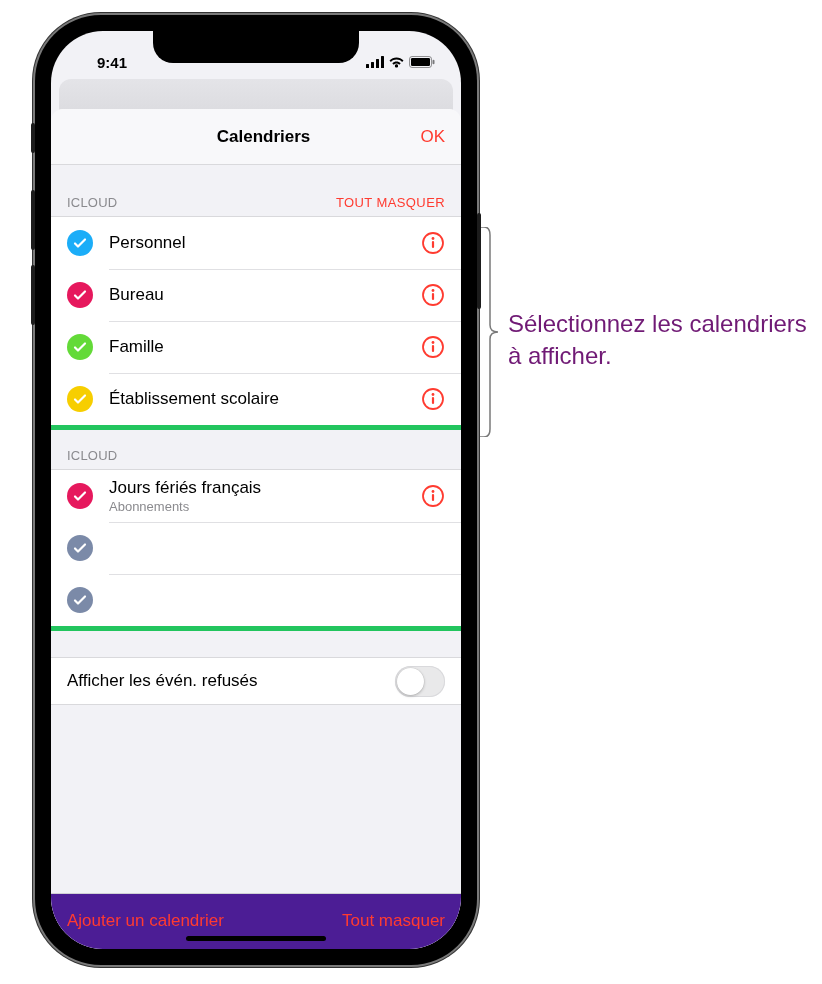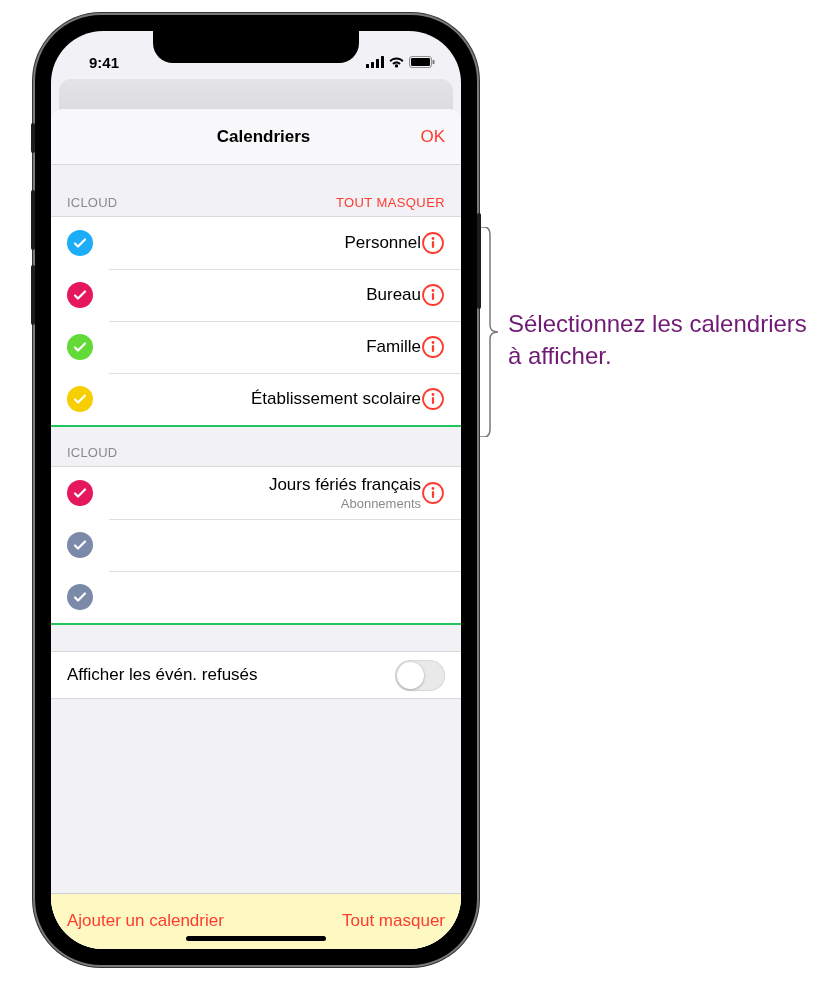--- a/index.html
+++ b/index.html
@@ -67,21 +67,21 @@
   left: 50%;
   transform: translateX(-50%);
   width: 206px;
   height: 32px;
   background: #000;
   border-radius: 0 0 20px 20px;
   z-index: 10;
 }
 .status-bar {
   position: absolute;
-  top: 0; left:4px; right:0;
+  top: 0; left:12px; right:0;
   height: 48px;
   display: flex;
   justify-content: space-between;
   align-items: center;
   padding: 14px 26px 0 34px;
   font-size: 15px;
   font-weight: 600;
   z-index: 5;
 }
 .status-icons { display:flex; align-items:center; gap:4px; }
@@ -143,22 +143,21 @@
 .section-head .hr {
   color:#ff3b30;
   font-size:13px;
   font-weight:500;
   letter-spacing:0.4px;
 }
 .section-head.small { padding-top:18px; }
 .list {
   background:#fff;
   border-top:1px solid #d9d9dc;
-  border-bottom:2px solid #22c55e;
-  text-align:right;
+  border-bottom:5px solid #22c55e;
 }
 .row {
   display:flex;
   align-items:center;
   min-height: 52px;
   padding: 8px 16px 8px 16px;
   position:relative;
 }
 .row + .row::before {
   content:"";
@@ -215,21 +214,21 @@
   border-radius:50%;
   box-shadow:0 1px 3px rgba(0,0,0,0.25), 0 0 0 0.5px rgba(0,0,0,0.06);
 }
 .toolbar {
   height: 56px;
   border-top:1px solid #d0d0d4;
   display:flex;
   align-items:center;
   justify-content:space-between;
   padding: 0 16px 2px 16px;
-  background:#fef9c3;
+  background:#4c1d95;
 }
 .toolbar .tbtn {
   color:#ff3b30;
   font-size:17px;
 }
 .home-ind {
   position:absolute;
   bottom:8px;
   left:50%;
   transform:translateX(-50%);

